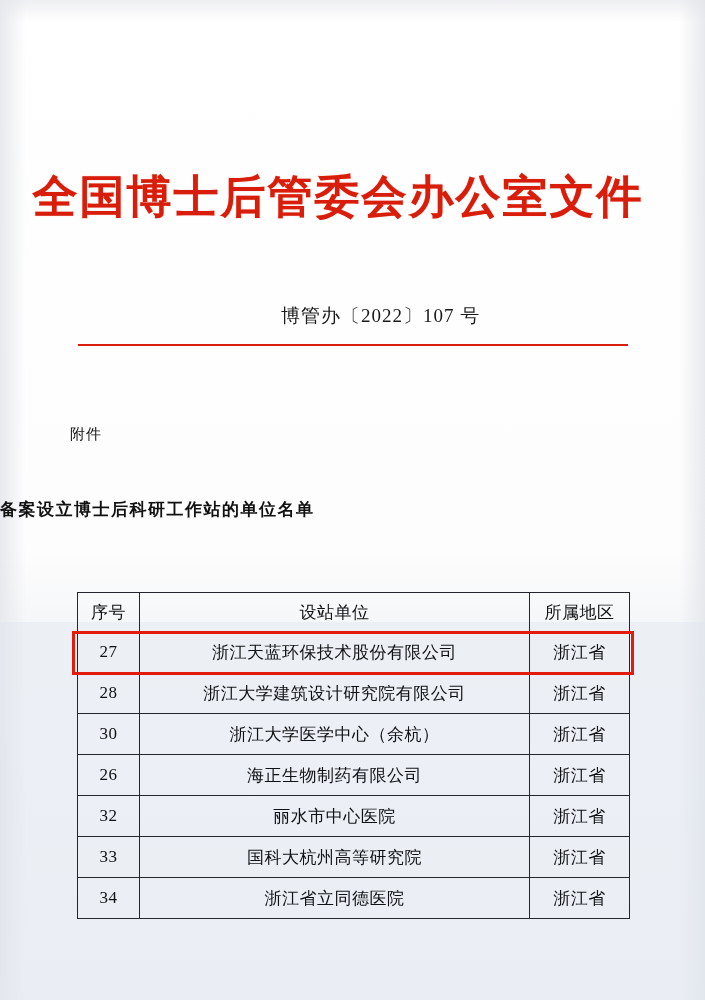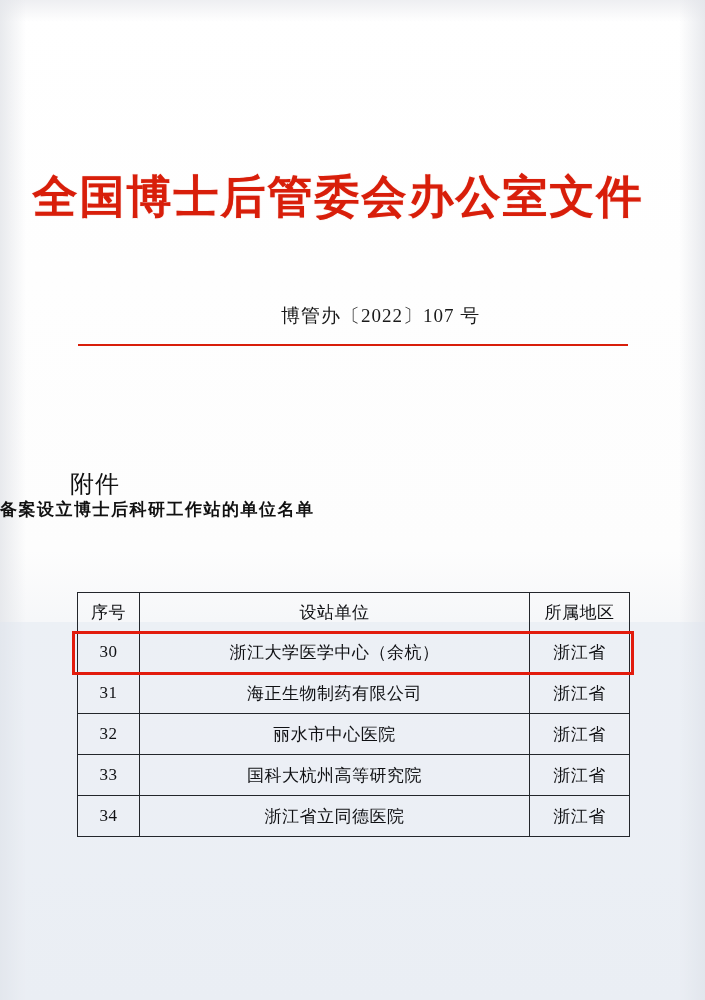--- a/index.html
+++ b/index.html
@@ -77,24 +77,23 @@
     left: 78px;
     width: 550px;
     height: 2px;
     background: #d81e0a;
   }
 
   .attachment-label {
     position: absolute;
     top: 425px;
     left: 70px;
-    font-size: 24px;
+    font-size: 15px;
     color: #111111;
     letter-spacing: 1px;
-    margin-top: 43px;
   }
 
   .list-title {
     position: absolute;
     top: 498px;
     left: 0;
     width: 705px;
     text-align: left;
     font-size: 17px;
     font-weight: bold;
@@ -195,27 +194,37 @@
         <col class="c-region">
       </colgroup>
       <thead>
         <tr>
           <th class="th-seq">序号</th>
           <th class="th-unit">设站单位</th>
           <th class="th-region">所属地区</th>
         </tr>
       </thead>
       <tbody id="table-body">
+          <tr class="highlight">
+            <td>27</td>
+            <td>浙江天蓝环保技术股份有限公司</td>
+            <td>浙江省</td>
+          </tr>
+          <tr>
+            <td>28</td>
+            <td>浙江大学建筑设计研究院有限公司</td>
+            <td>浙江省</td>
+          </tr>
           <tr>
             <td>30</td>
             <td>浙江大学医学中心（余杭）</td>
             <td>浙江省</td>
           </tr>
           <tr>
-            <td>31</td>
+            <td>26</td>
             <td>海正生物制药有限公司</td>
             <td>浙江省</td>
           </tr>
           <tr>
             <td>32</td>
             <td>丽水市中心医院</td>
             <td>浙江省</td>
           </tr>
           <tr>
             <td>33</td>

